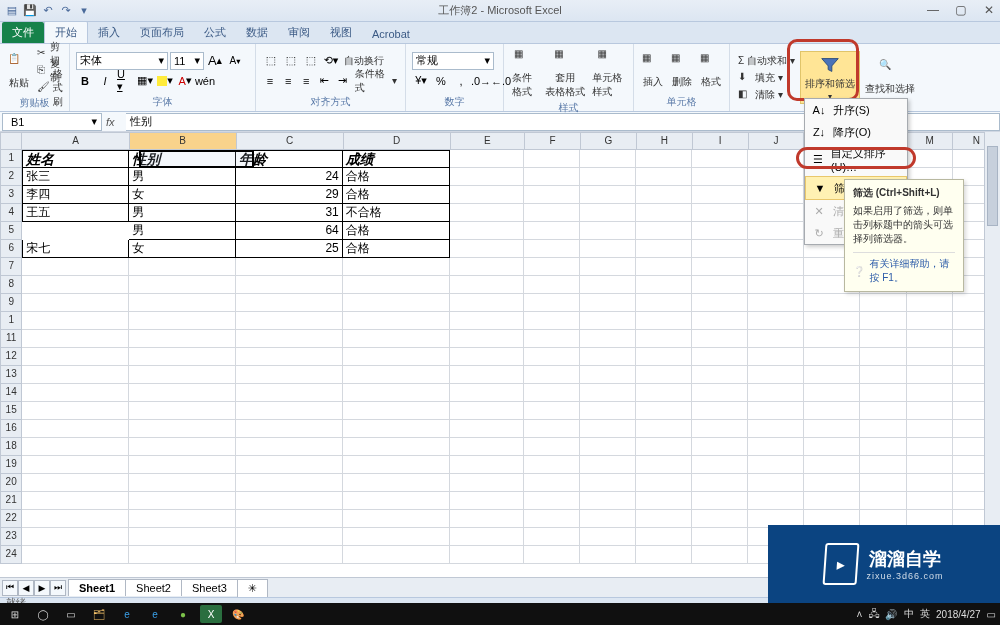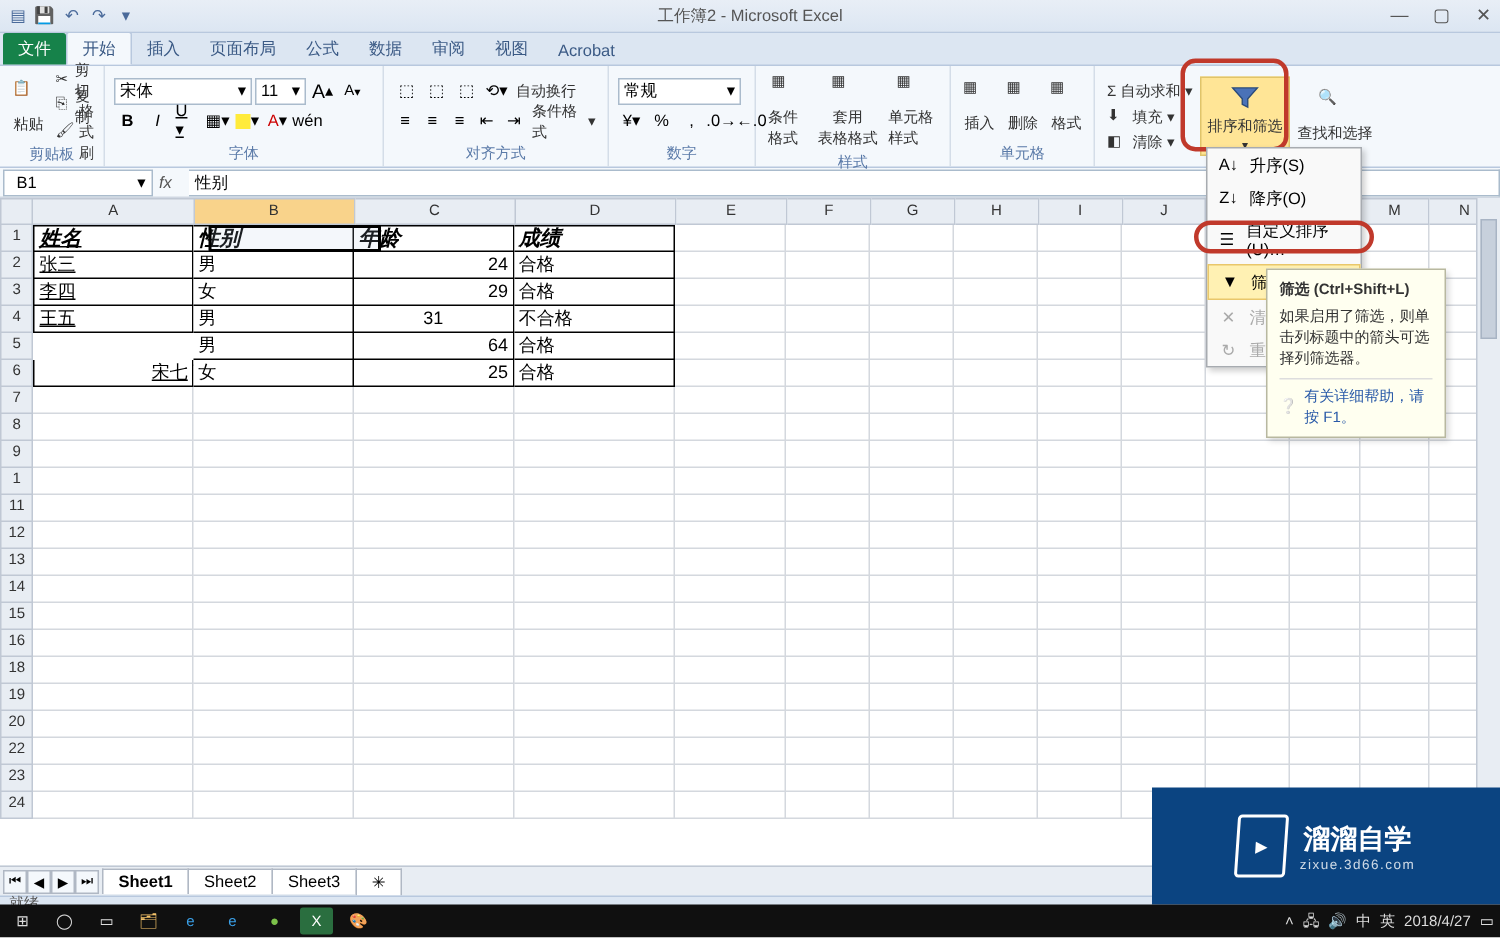--- a/index.html
+++ b/index.html
@@ -57,21 +57,21 @@
 .colhead { background: #e8edf3; border: 1px solid #c0c8d4; border-left: none; text-align: center; font-size: 10px; line-height: 16px; color: #333; }
 .colhead.sel { background: #f9d38b; }
 .rows { position: relative; }
 .row { display: flex; height: 18px; }
 .rowhead { width: 24px; background: #e8edf3; border: 1px solid #c0c8d4; border-top: none; text-align: center; font-size: 10px; line-height: 16px; color: #333; }
 .cell { border-right: 1px solid #d4d8de; border-bottom: 1px solid #d4d8de; padding: 0 3px; font-size: 12px; line-height: 17px; overflow: hidden; white-space: nowrap; }
 .tblcell { border-right: 1px solid #000; border-bottom: 1px solid #000; background: #fff; }
 .tblcell.header { font-weight: bold; font-style: italic; font-family: KaiTi, SimSun; font-size: 14px; }
 .active-outline { position: absolute; border: 2px solid #000; pointer-events: none; background: rgba(180,200,230,.15);}
 .tbl-top-border { border-top: 1px solid #000; }
-.tbl-left-border { border-left: 1px solid #000; text-decoration: underline; }
+.tbl-left-border { border-left: 1px solid #000; }
 
 .sheet-tabs { position: absolute; left: 0; bottom: 28px; height: 20px; width: 100%; background: #e8edf3; border-top: 1px solid #c0c8d4; display: flex; align-items: center; font-size: 11px; }
 .navbtns { display: flex; gap: 0; padding: 0 2px;}
 .navbtns span { width: 16px; height: 16px; border: 1px solid #b0b8c4; background: #f4f8fc; display: inline-flex; align-items: center; justify-content: center; font-size: 9px; }
 .stab { padding: 2px 10px; background: #fff; border: 1px solid #b0b8c4; border-bottom: none; margin-right: -1px; }
 .stab.active { background: #fff; font-weight: bold; }
 
 .statusbar { position: absolute; bottom: 18px; left: 0; right: 0; height: 10px; background: #dce6f2; font-size: 10px; padding: 0 6px; color: #555; border-top:1px solid #b8c8de; line-height: 10px;}
 
 .watermark { position: absolute; right: 0; bottom: 22px; width: 232px; height: 78px; background: #0b4481; color: #fff; display: flex; align-items: center; justify-content: center; gap: 8px; z-index: 40; }
@@ -394,21 +394,21 @@
         <div class="cell" style="width: 60px;"></div>
         <div class="cell" style="width: 60px;"></div>
         <div class="cell" style="width: 50px;"></div>
         <div class="cell" style="width: 50px;"></div>
         <div class="cell" style="width: 50px;"></div>
       </div>
       <div class="row">
         <div class="rowhead">4</div>
         <div class="cell tblcell tbl-left-border" style="width: 115px;">王五</div>
         <div class="cell tblcell" style="width: 115px;">男</div>
-        <div class="cell tblcell" style="width: 115px; text-align: center;">31</div>
+        <div class="cell tblcell" style="width: 115px; text-align: right;">31</div>
         <div class="cell tblcell" style="width: 115px;">不合格</div>
         <div class="cell" style="width: 80px;"></div>
         <div class="cell" style="width: 60px;"></div>
         <div class="cell" style="width: 60px;"></div>
         <div class="cell" style="width: 60px;"></div>
         <div class="cell" style="width: 60px;"></div>
         <div class="cell" style="width: 60px;"></div>
         <div class="cell" style="width: 60px;"></div>
         <div class="cell" style="width: 50px;"></div>
         <div class="cell" style="width: 50px;"></div>
@@ -426,21 +426,21 @@
         <div class="cell" style="width: 60px;"></div>
         <div class="cell" style="width: 60px;"></div>
         <div class="cell" style="width: 60px;"></div>
         <div class="cell" style="width: 60px;"></div>
         <div class="cell" style="width: 50px;"></div>
         <div class="cell" style="width: 50px;"></div>
         <div class="cell" style="width: 50px;"></div>
       </div>
       <div class="row">
         <div class="rowhead">6</div>
-        <div class="cell tblcell tbl-left-border" style="width: 115px; text-align: right;">宋七</div>
+        <div class="cell tblcell tbl-left-border" style="width: 115px;">宋七</div>
         <div class="cell tblcell" style="width: 115px;">女</div>
         <div class="cell tblcell" style="width: 115px; text-align: right;">25</div>
         <div class="cell tblcell" style="width: 115px;">合格</div>
         <div class="cell" style="width: 80px;"></div>
         <div class="cell" style="width: 60px;"></div>
         <div class="cell" style="width: 60px;"></div>
         <div class="cell" style="width: 60px;"></div>
         <div class="cell" style="width: 60px;"></div>
         <div class="cell" style="width: 60px;"></div>
         <div class="cell" style="width: 60px;"></div>
@@ -647,20 +647,37 @@
         <div class="cell" style="width: 60px;"></div>
         <div class="cell" style="width: 60px;"></div>
         <div class="cell" style="width: 60px;"></div>
         <div class="cell" style="width: 60px;"></div>
         <div class="cell" style="width: 50px;"></div>
         <div class="cell" style="width: 50px;"></div>
         <div class="cell" style="width: 50px;"></div>
       </div>
       <div class="row">
         <div class="rowhead">20</div>
+        <div class="cell" style="width: 115px;"></div>
+        <div class="cell" style="width: 115px;"></div>
+        <div class="cell" style="width: 115px;"></div>
+        <div class="cell" style="width: 115px;"></div>
+        <div class="cell" style="width: 80px;"></div>
+        <div class="cell" style="width: 60px;"></div>
+        <div class="cell" style="width: 60px;"></div>
+        <div class="cell" style="width: 60px;"></div>
+        <div class="cell" style="width: 60px;"></div>
+        <div class="cell" style="width: 60px;"></div>
+        <div class="cell" style="width: 60px;"></div>
+        <div class="cell" style="width: 50px;"></div>
+        <div class="cell" style="width: 50px;"></div>
+        <div class="cell" style="width: 50px;"></div>
+      </div>
+      <div class="row">
+        <div class="rowhead">21</div>
         <div class="cell" style="width: 115px;"></div>
         <div class="cell" style="width: 115px;"></div>
         <div class="cell" style="width: 115px;"></div>
         <div class="cell" style="width: 115px;"></div>
         <div class="cell" style="width: 80px;"></div>
         <div class="cell" style="width: 60px;"></div>
         <div class="cell" style="width: 60px;"></div>
         <div class="cell" style="width: 60px;"></div>
         <div class="cell" style="width: 60px;"></div>
         <div class="cell" style="width: 60px;"></div>

